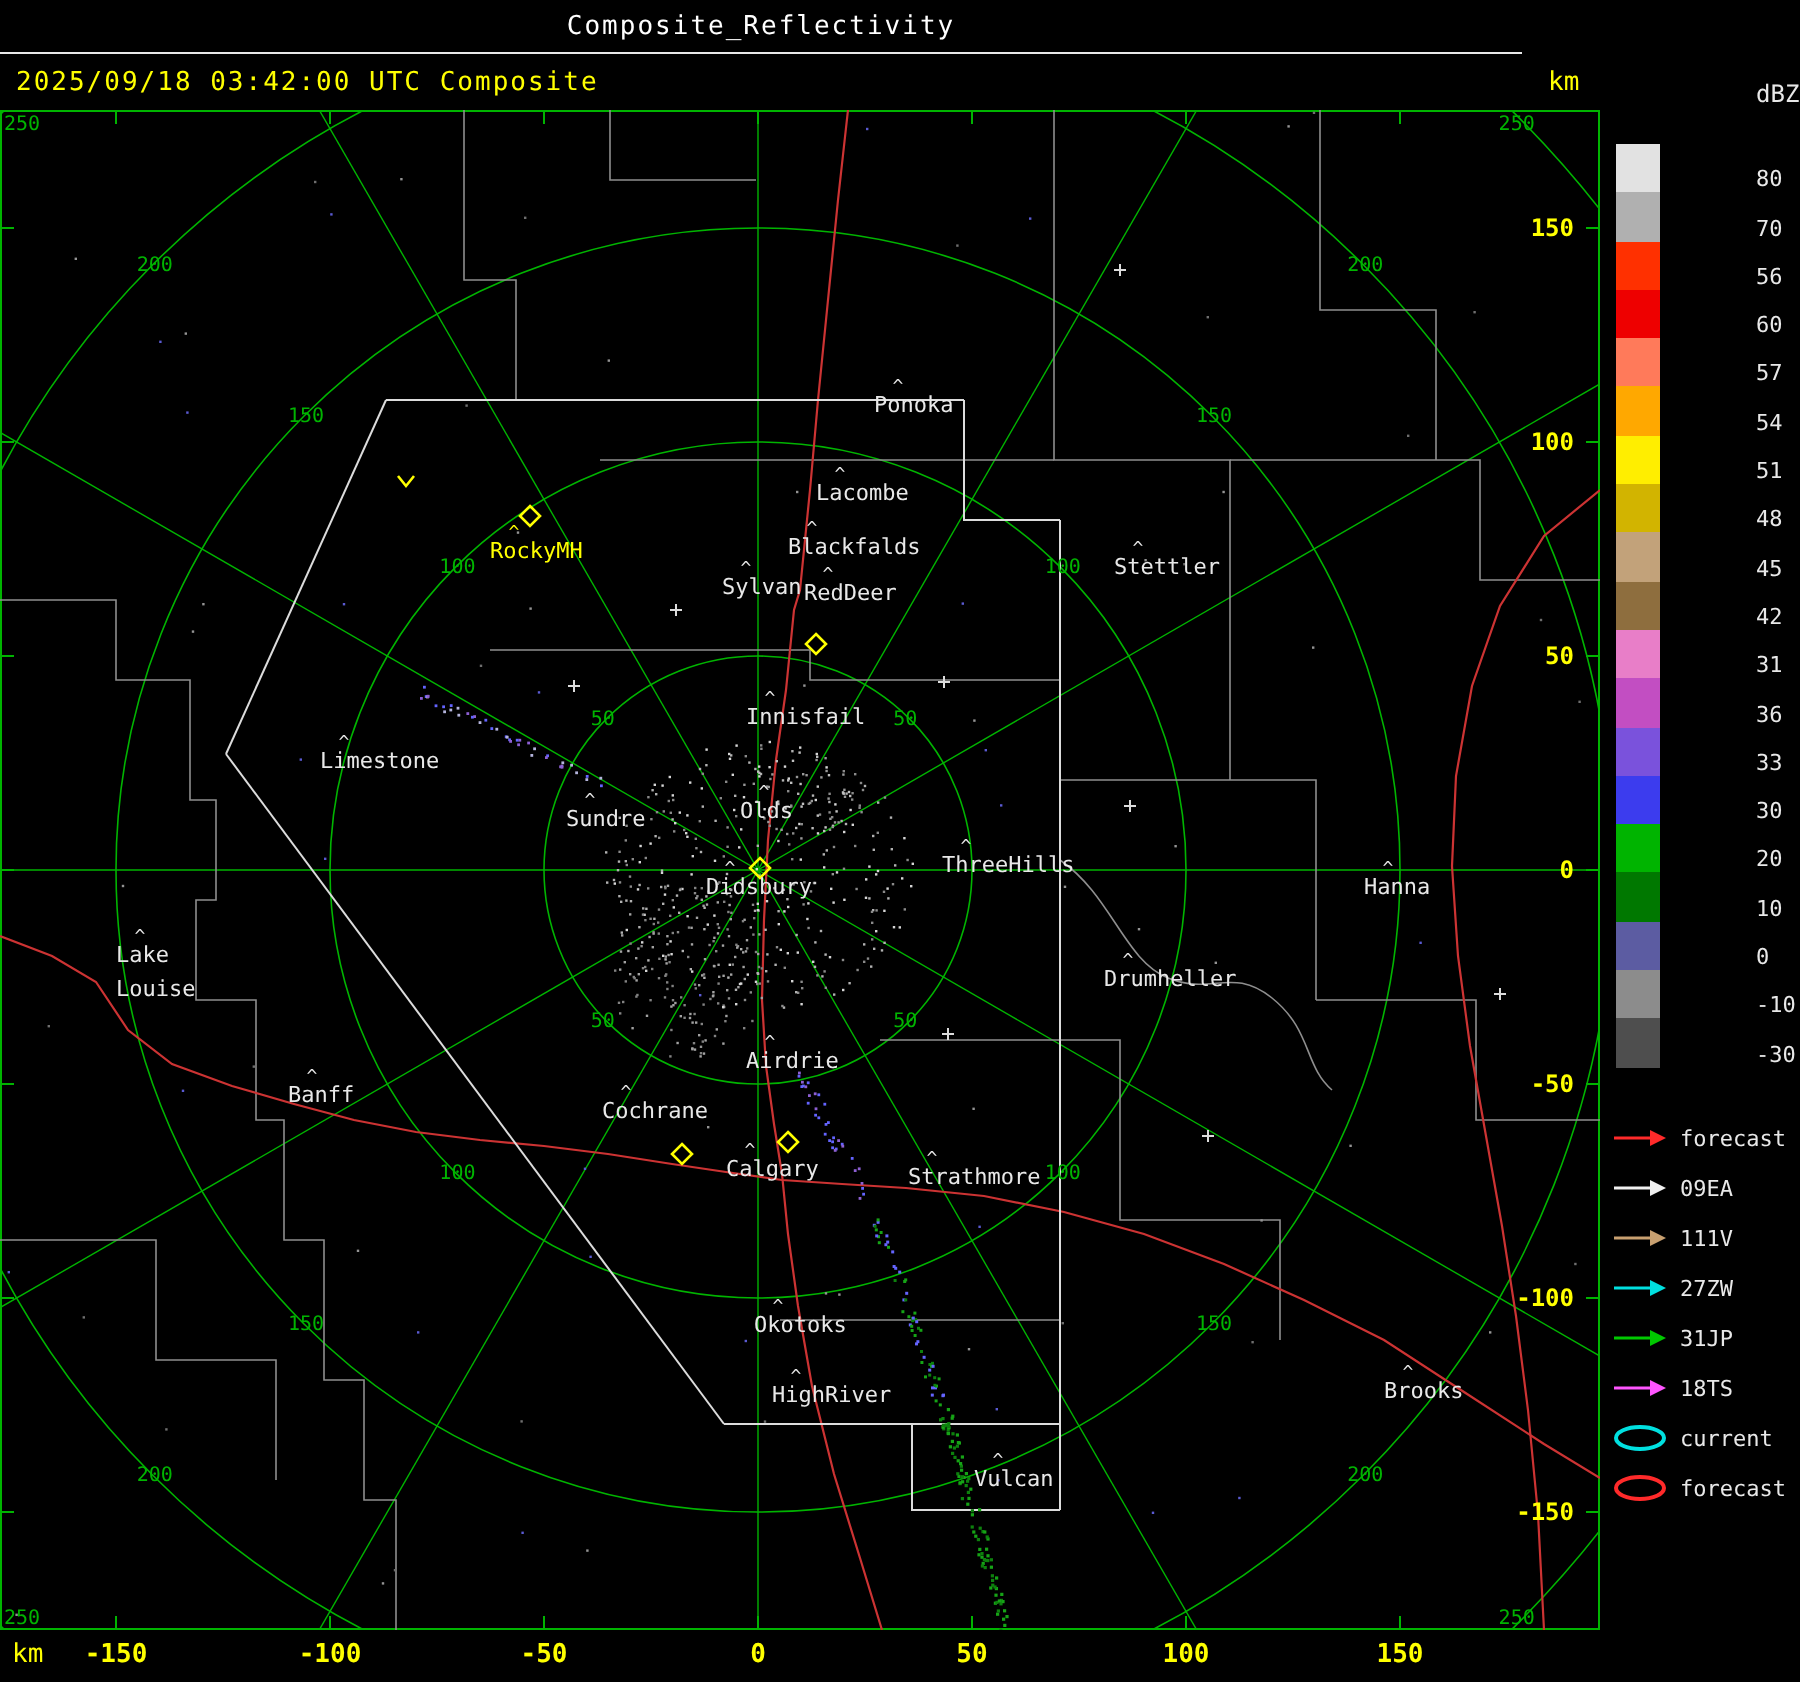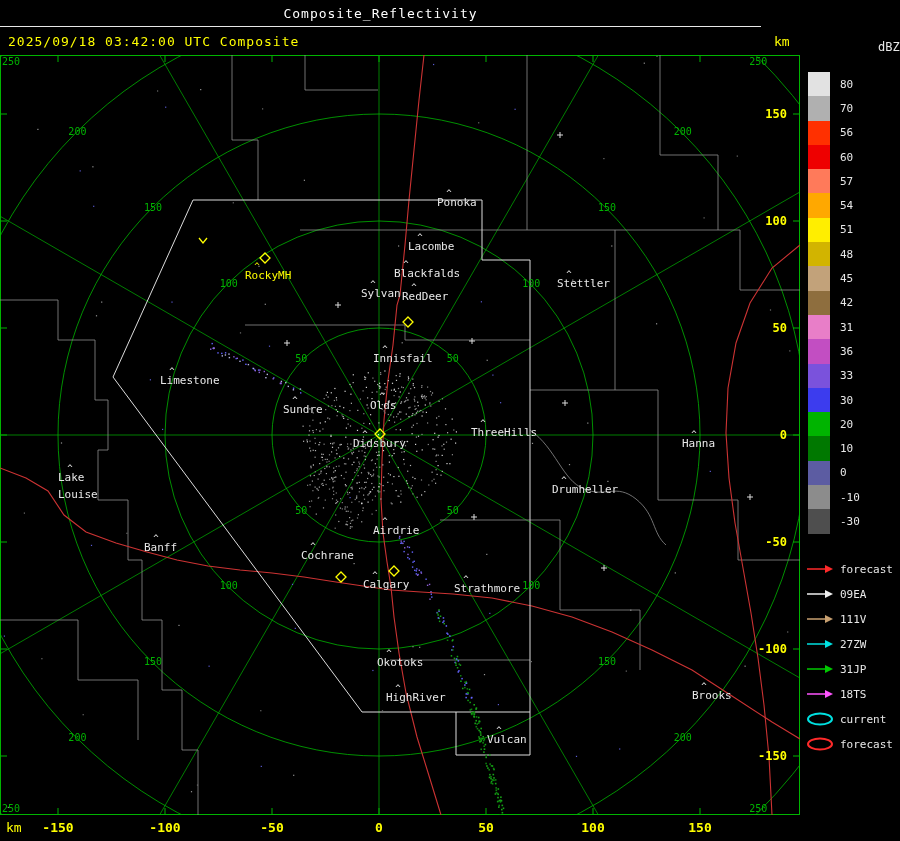--- a/index.html
+++ b/index.html
@@ -9,21 +9,21 @@
             display:flex;align-items:center;justify-content:center;
             border-bottom:1px solid #e8e8e8;box-sizing:border-box;letter-spacing:1px;}
   .headerrow{position:absolute;left:0;top:28px;width:900px;height:26px;}
   .datetime{position:absolute;left:8px;top:6px;color:#ffff00;font-size:13px;letter-spacing:1px;}
   .km-top{position:absolute;left:774px;top:6px;color:#ffff00;font-size:13px;}
   .plot{position:absolute;left:0;top:55px;width:800px;height:760px;background:#000;}
   svg text{font-family:"DejaVu Sans Mono","Liberation Mono",monospace;}
   .sidebar{position:absolute;left:800px;top:28px;width:100px;height:813px;}
   .dbz{position:absolute;left:34px;top:12px;color:#e8e8e8;font-size:12px;margin-left:44px;}
   .scale{position:absolute;left:8px;top:44px;}
-  .scale-row{display:flex;align-items:center;height:24.3px;}
+  .scale-row{display:flex;align-items:flex-end;height:24.3px;gap:38px;}
   .swatch{width:22px;height:24.3px;}
   .scale-label{margin-left:10px;color:#e8e8e8;font-size:11px;}
   .legend{position:absolute;left:6px;top:523px;}
   .legend-row{display:flex;align-items:flex-end;height:25px;color:#e8e8e8;font-size:11px;}
   .legend-row svg{margin-right:6px;flex:0 0 auto;}
   .bottombar{position:absolute;left:0;top:815px;width:800px;height:26px;}
   .km-bottom{position:absolute;left:6px;top:5px;color:#ffff00;font-size:13px;}
   .xlab{position:absolute;top:5px;transform:translateX(-50%);color:#ffff00;font-size:13px;font-weight:bold;}
 </style>
 </head>

